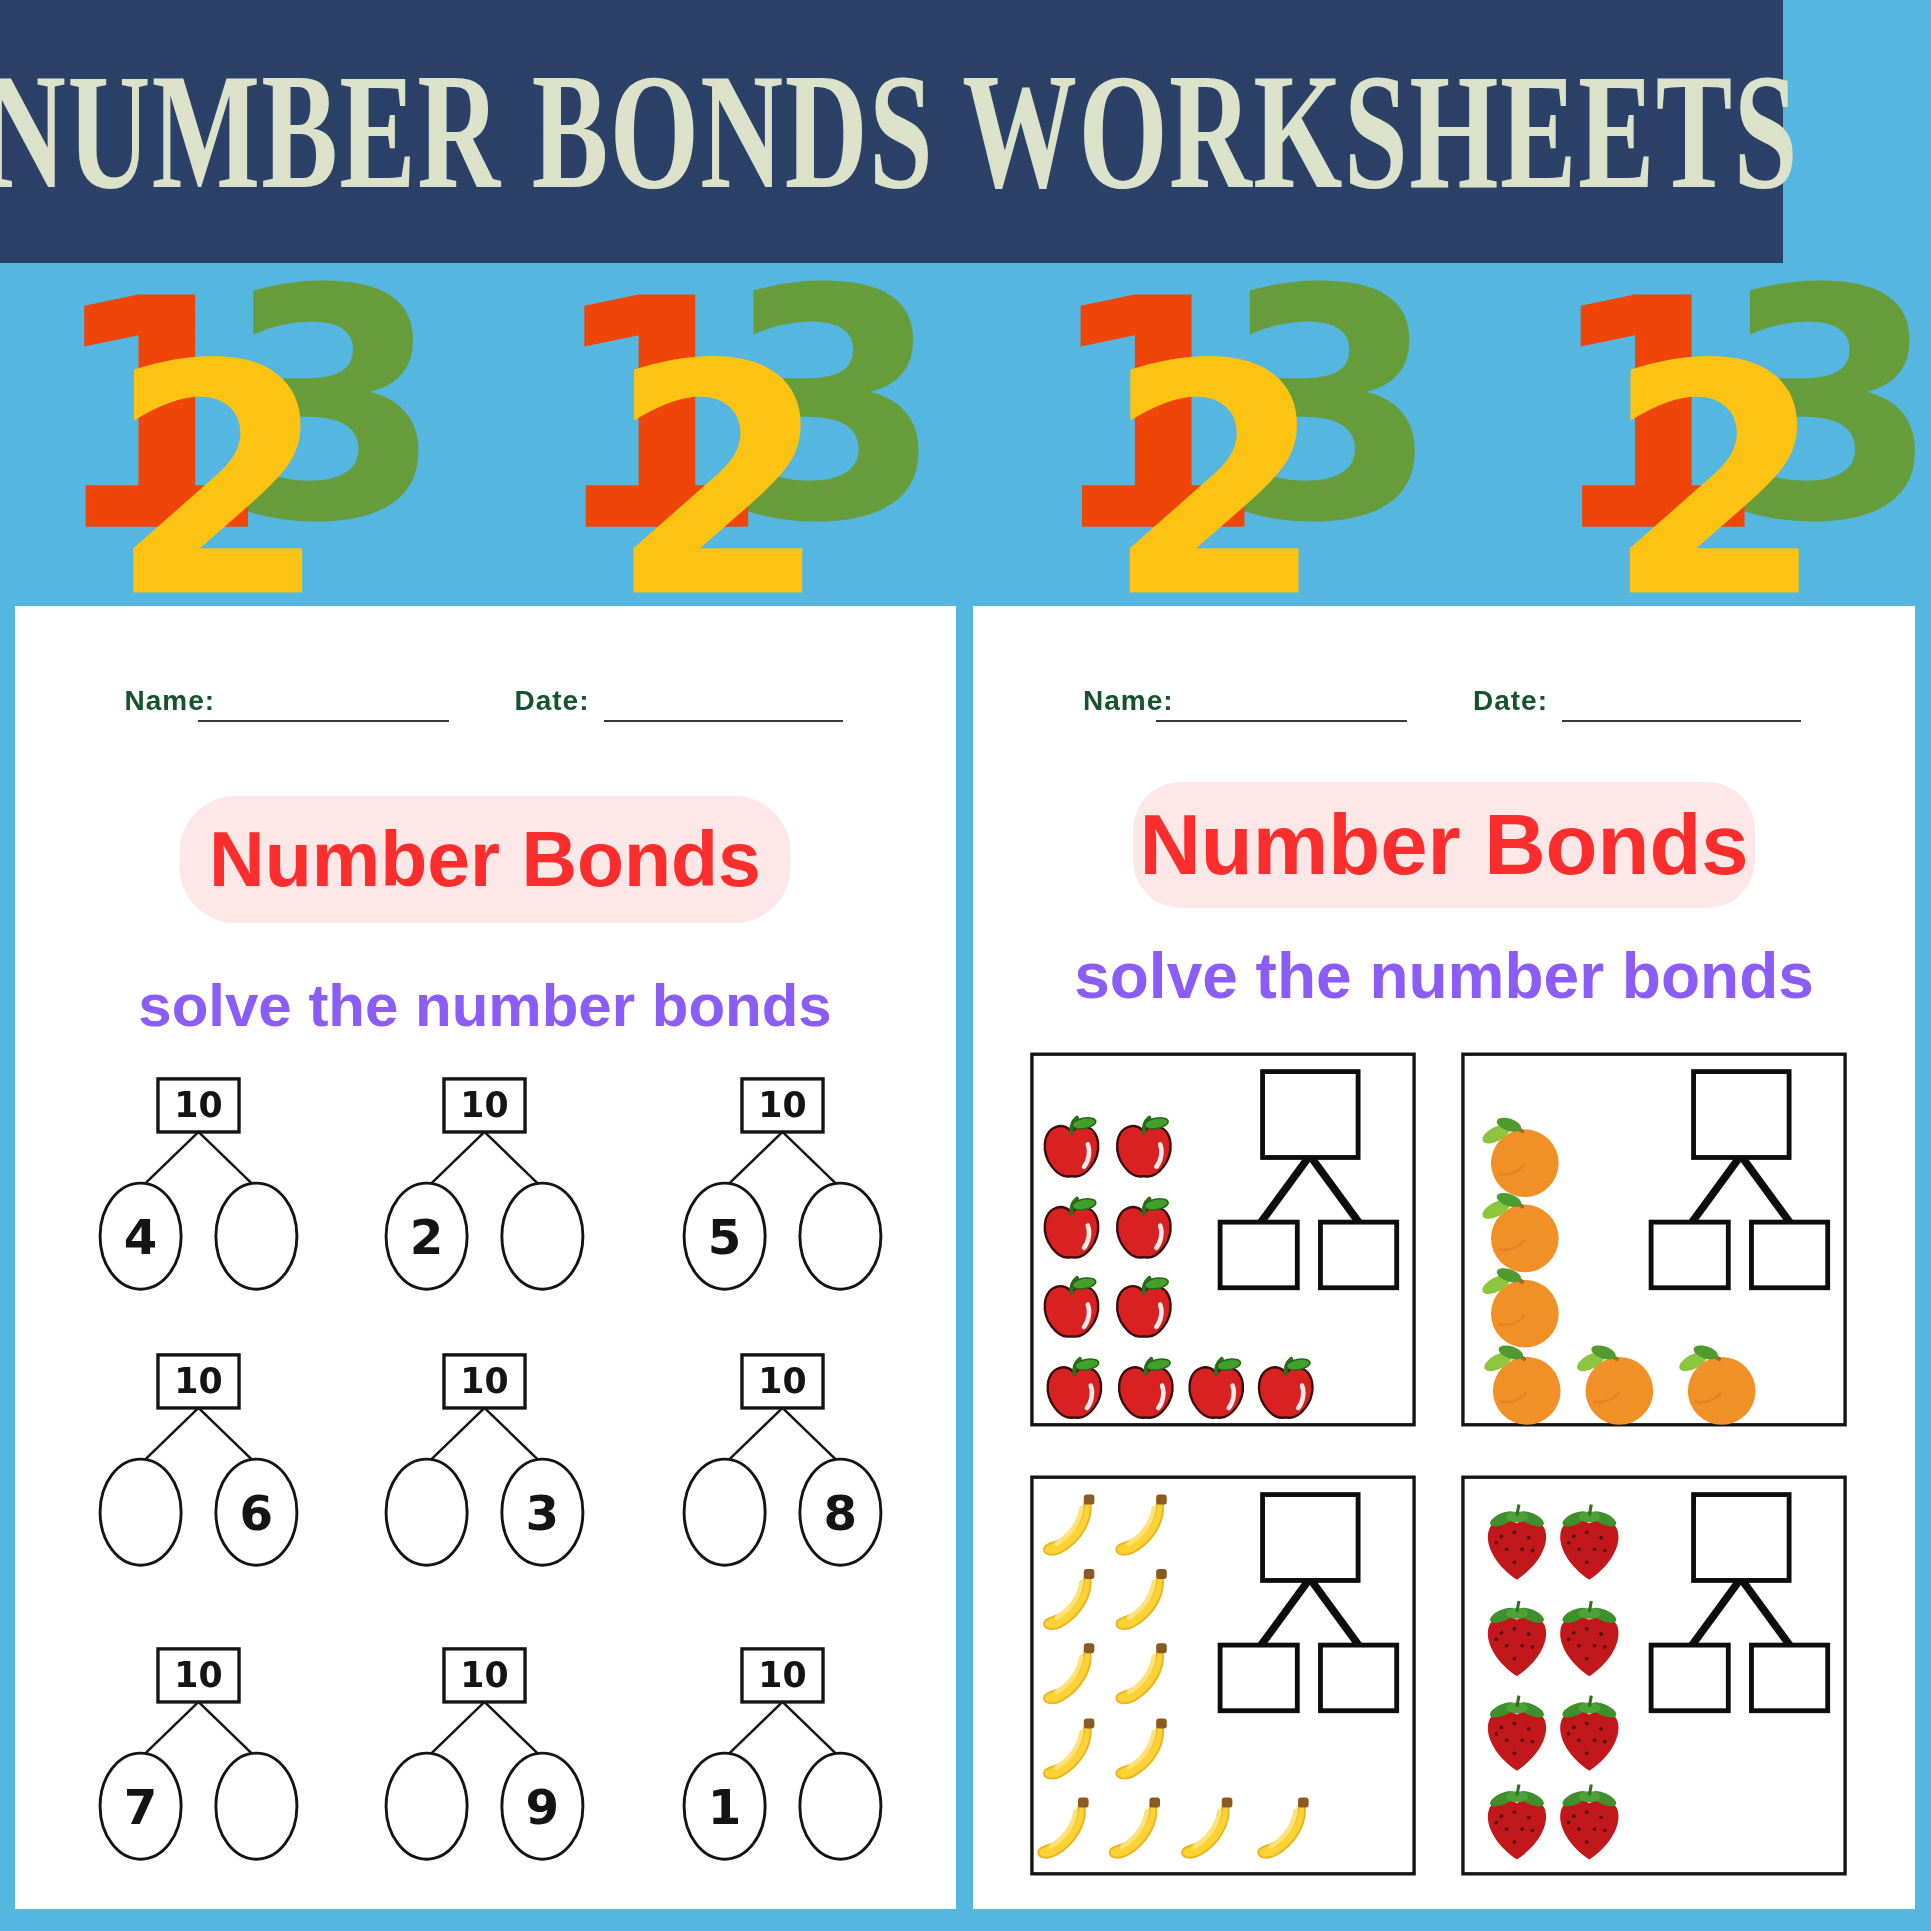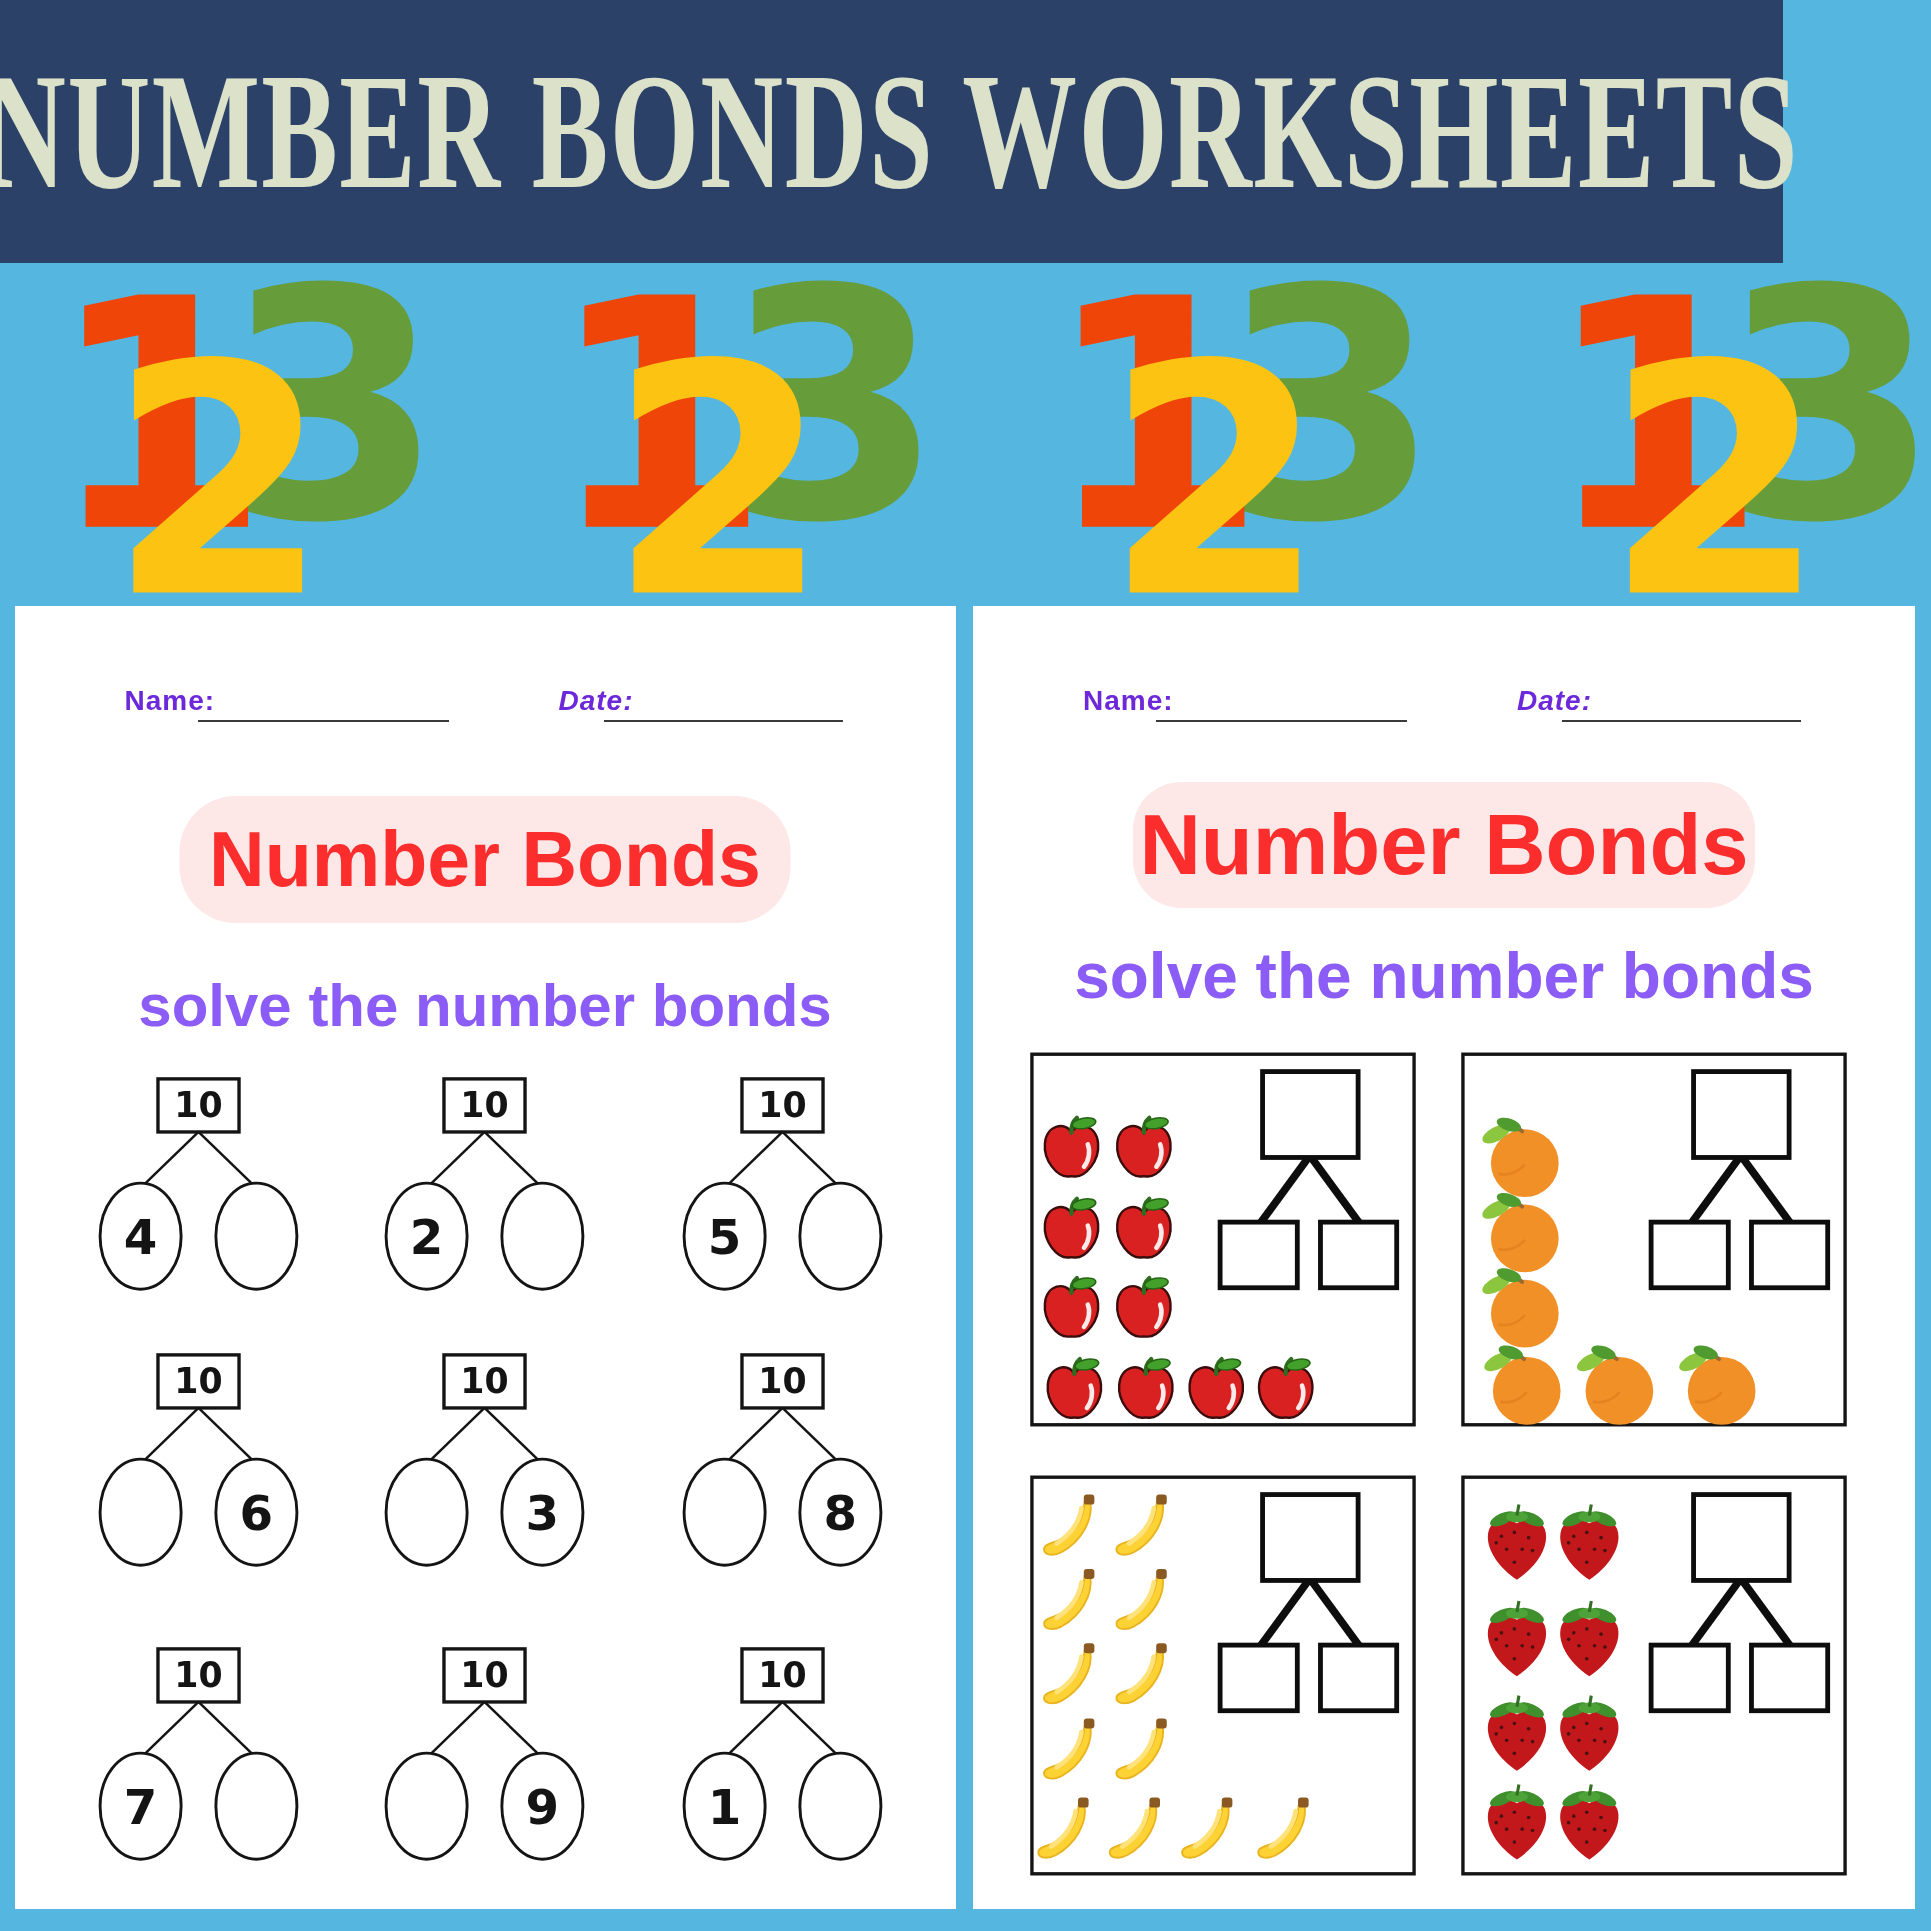--- a/index.html
+++ b/index.html
@@ -21,24 +21,24 @@
   }
   
   .decor{ position:absolute; left:0; top:263px; width:1931px; height:344px; overflow:visible; }
   .decor text{ font-family:"DejaVu Sans", sans-serif; font-weight:bold; font-size:330px; }
   
   .sheet{ position:absolute; top:606px; width:941px; height:1303px; background:#ffffff; }
   .sheet.left{ left:14.5px; }
   .sheet.right{ left:973px; width:942px; }
   .lbl{
     position:absolute; top:79px; font-weight:600; font-size:28px;
-    color:#6d28d9; letter-spacing:1px;
+    color:#14532d; letter-spacing:1px;
   }
   .lbl.name{ left:110px; }
-  .lbl.date{ left:544px;font-style:italic; }
+  .lbl.date{ left:500px; }
   .line{ position:absolute; top:97px; height:17.4px; border-bottom:2.9px solid #3a3a3a; }
   .name-line{ left:183px; width:251px; }
   .date-line{ left:589px; width:239px; }
   .badge{
     position:absolute; left:50%; transform:translateX(-50%);
     top:190px; width:611px; height:127px; border-radius:56px;
     background:#fde7e7; display:flex; align-items:center; justify-content:center;
   }
   .sheet.right .badge{ top:176px; width:622px; height:126px; border-radius:48px; }
   .badge-text{ font-weight:800; font-size:77px; color:#fb2d2d; letter-spacing:0px;text-align:center; }

